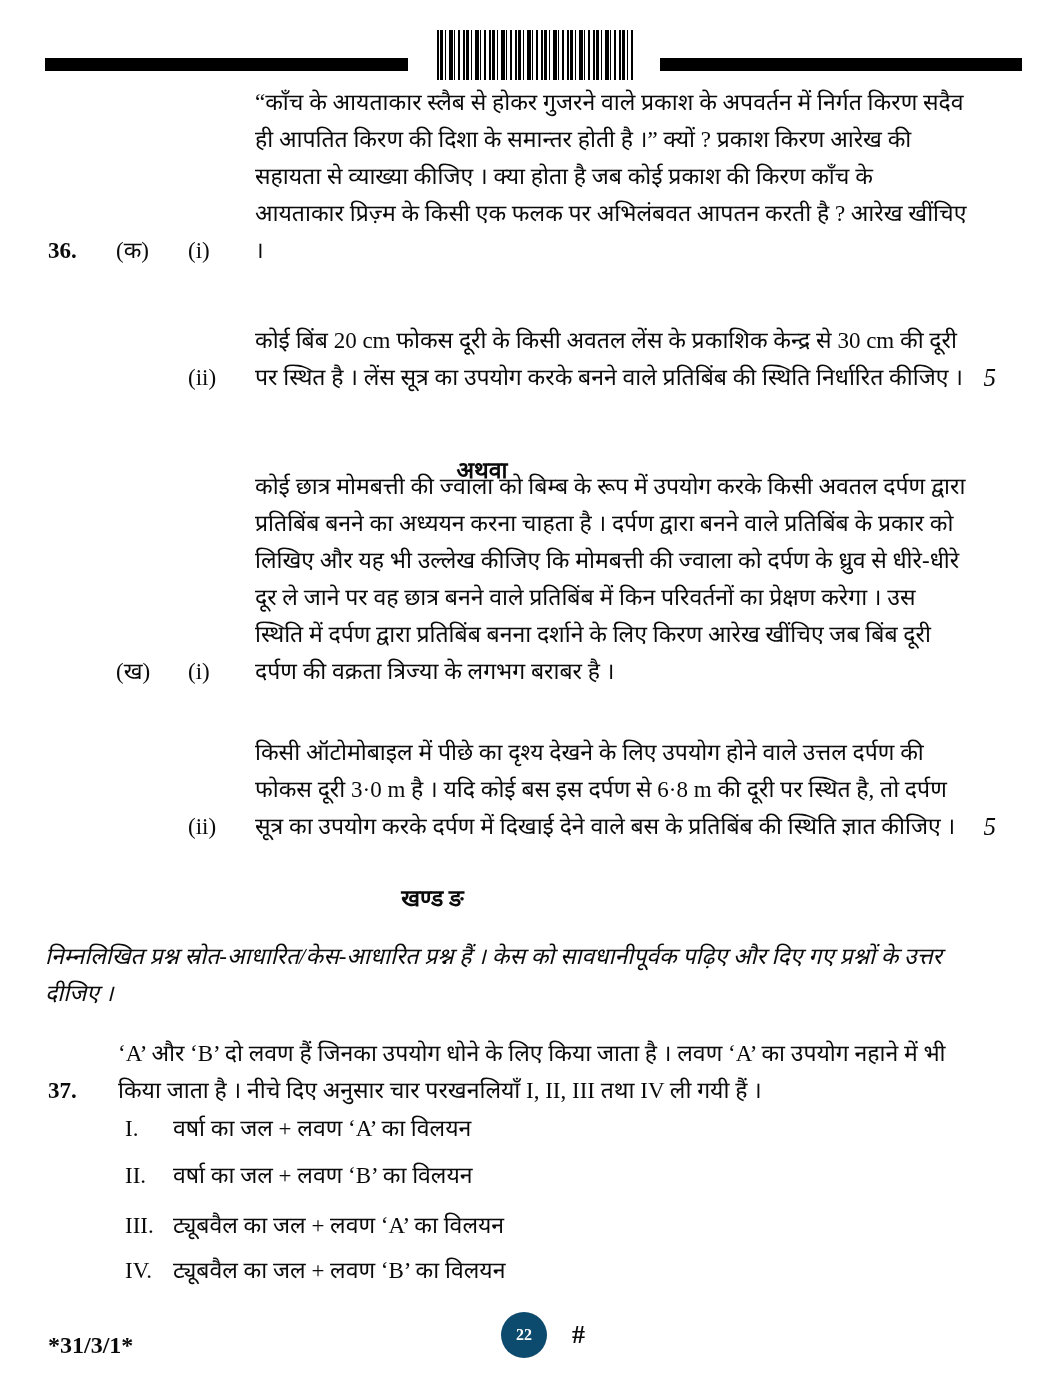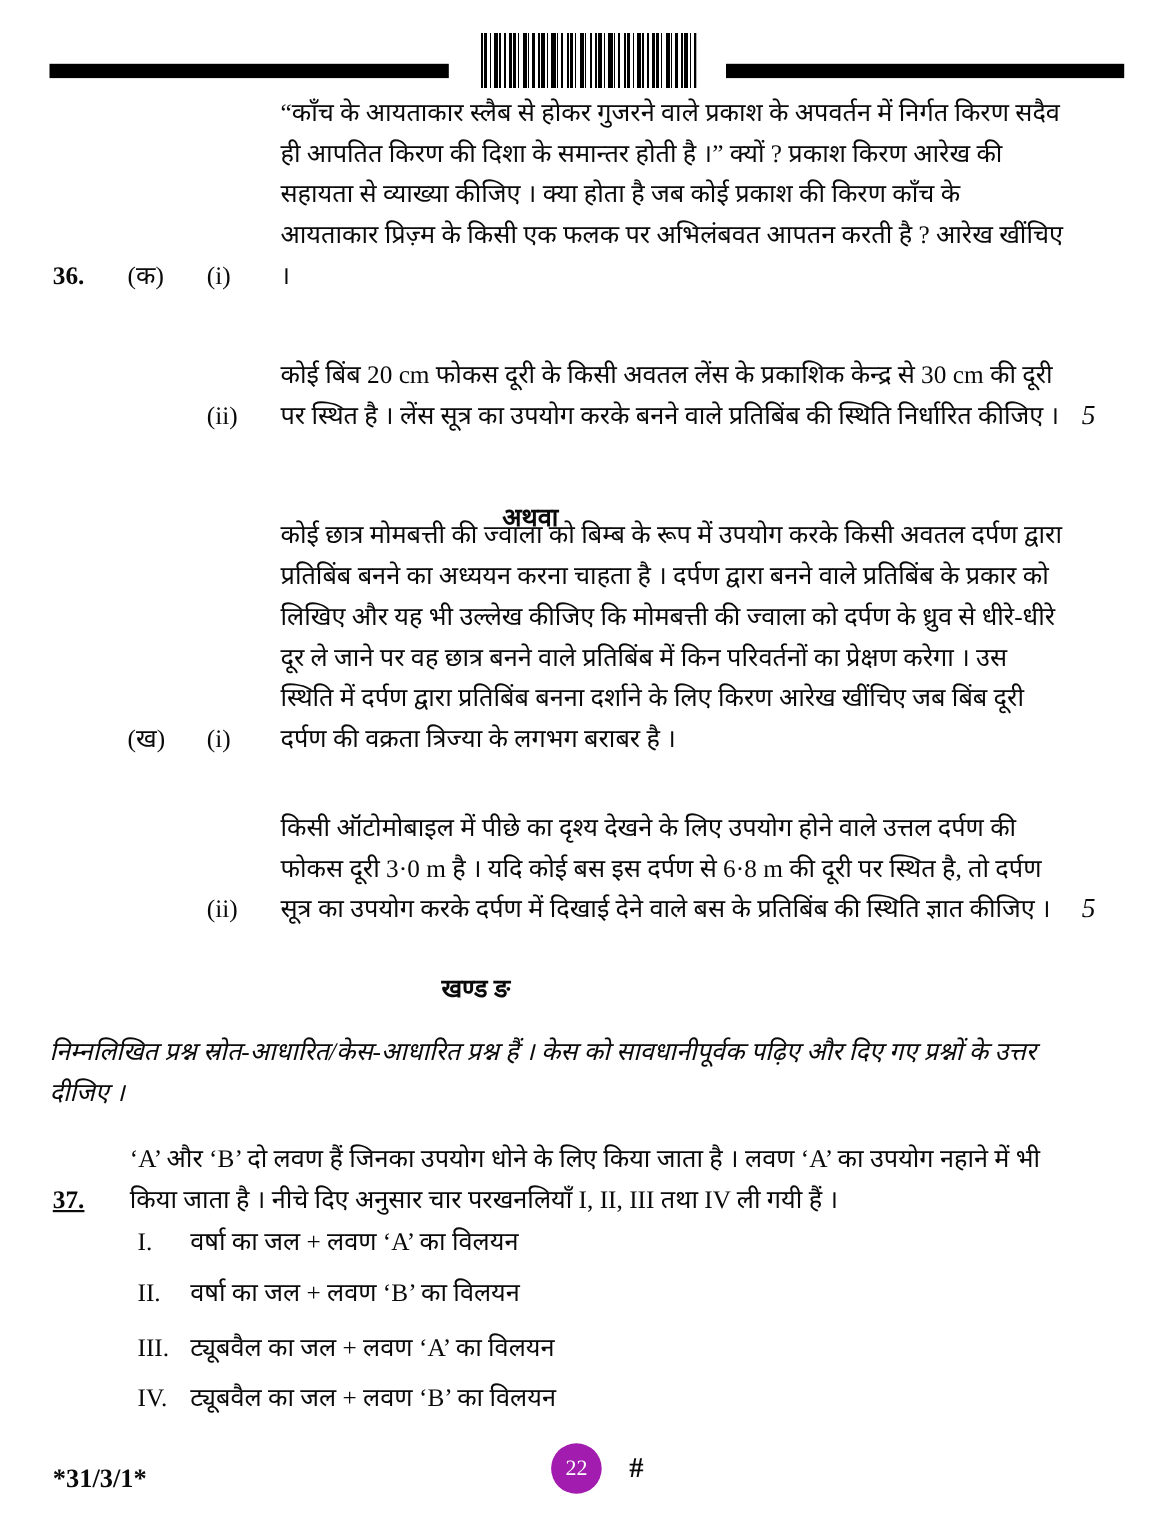--- a/index.html
+++ b/index.html
@@ -48,23 +48,23 @@
     font-style:italic;
   }
   
   .list-item { position:absolute; left:125px; display:flex; align-items:flex-start; }
   .li-label  { flex:0 0 48px; }
 
   
   .footer-code { position:absolute; left:48px; top:1315px; font-weight:bold; font-size:24px; line-height:40px;margin-top:10px; }
   .page-circle {
     position:absolute; left:501px; top:1312px; width:46px; height:46px;
-    background:#a21caf; border-radius:50%;
+    background:#0c4a6e; border-radius:50%;
     color:#fff; text-align:center; line-height:46px;
-    font-weight:normal; font-size:20px;
+    font-weight:bold; font-size:16px;
   }
   .hash-sym { position:absolute; left:572px; top:1315px; font-weight:bold; font-size:26px; line-height:40px; }
 </style>
 </head>
 <body>
 
 <div class="page">
 
   <div class="barcode"></div>
   <div class="rule rule-left"></div>
@@ -100,21 +100,21 @@
     <span class="col qroman">(ii)</span>
     <span class="qtext">किसी ऑटोमोबाइल में पीछे का दृश्य देखने के लिए उपयोग होने वाले उत्तल दर्पण की फोकस दूरी 3·0 m है । यदि कोई बस इस दर्पण से 6·8 m की दूरी पर स्थित है, तो दर्पण सूत्र का उपयोग करके दर्पण में दिखाई देने वाले बस के प्रतिबिंब की स्थिति ज्ञात कीजिए ।</span>
     <span class="marks">5</span>
   </div>
 
   <div class="center-line sec-head">खण्ड ङ</div>
 
   <div class="instruction">निम्नलिखित प्रश्न स्रोत-आधारित/केस-आधारित प्रश्न हैं । केस को सावधानीपूर्वक पढ़िए और दिए गए प्रश्नों के उत्तर दीजिए ।</div>
 
   <div class="qblock" style="top:1035px;">
-    <span class="col qnum" style="width:70px;text-decoration:underline;">37.</span>
+    <span class="col qnum" style="width:70px;">37.</span>
     <span class="qtext qtext-wide">‘A’ और ‘B’ दो लवण हैं जिनका उपयोग धोने के लिए किया जाता है । लवण ‘A’ का उपयोग नहाने में भी किया जाता है । नीचे दिए अनुसार चार परखनलियाँ I, II, III तथा IV ली गयी हैं ।</span>
   </div>
 
   <div class="list-item" style="top:1110px;">
     <span class="li-label">I.</span>
     <span>वर्षा का जल + लवण ‘A’ का विलयन</span>
   </div>
   <div class="list-item" style="top:1157px;">
     <span class="li-label">II.</span>
     <span>वर्षा का जल + लवण ‘B’ का विलयन</span>

